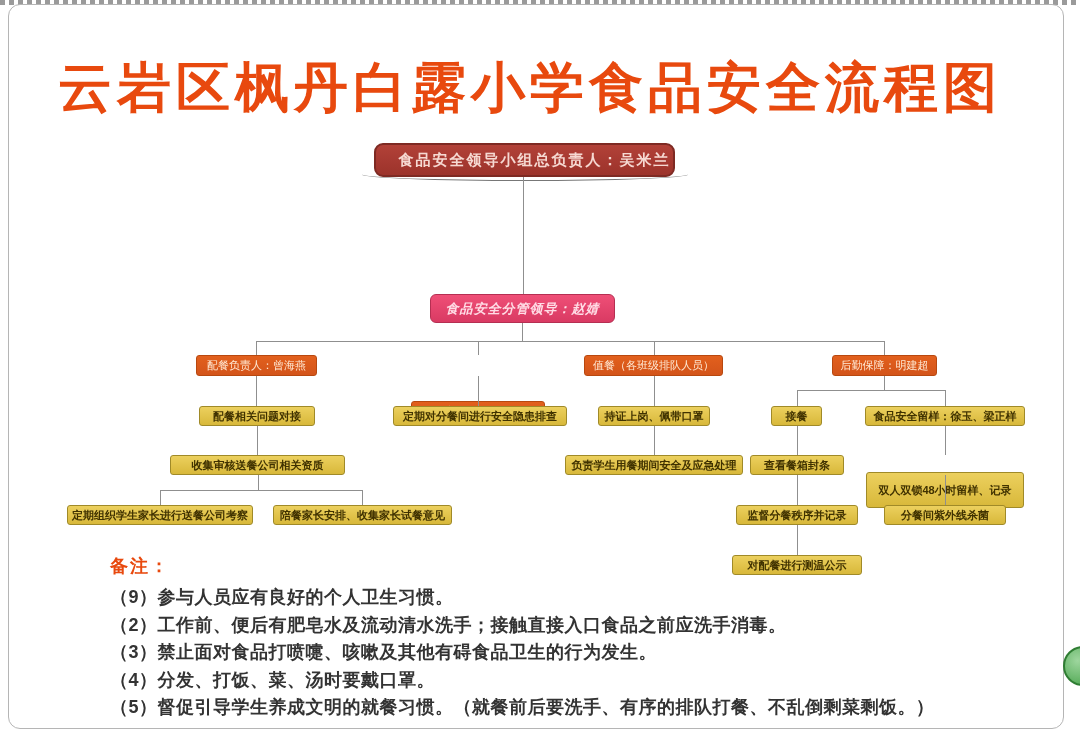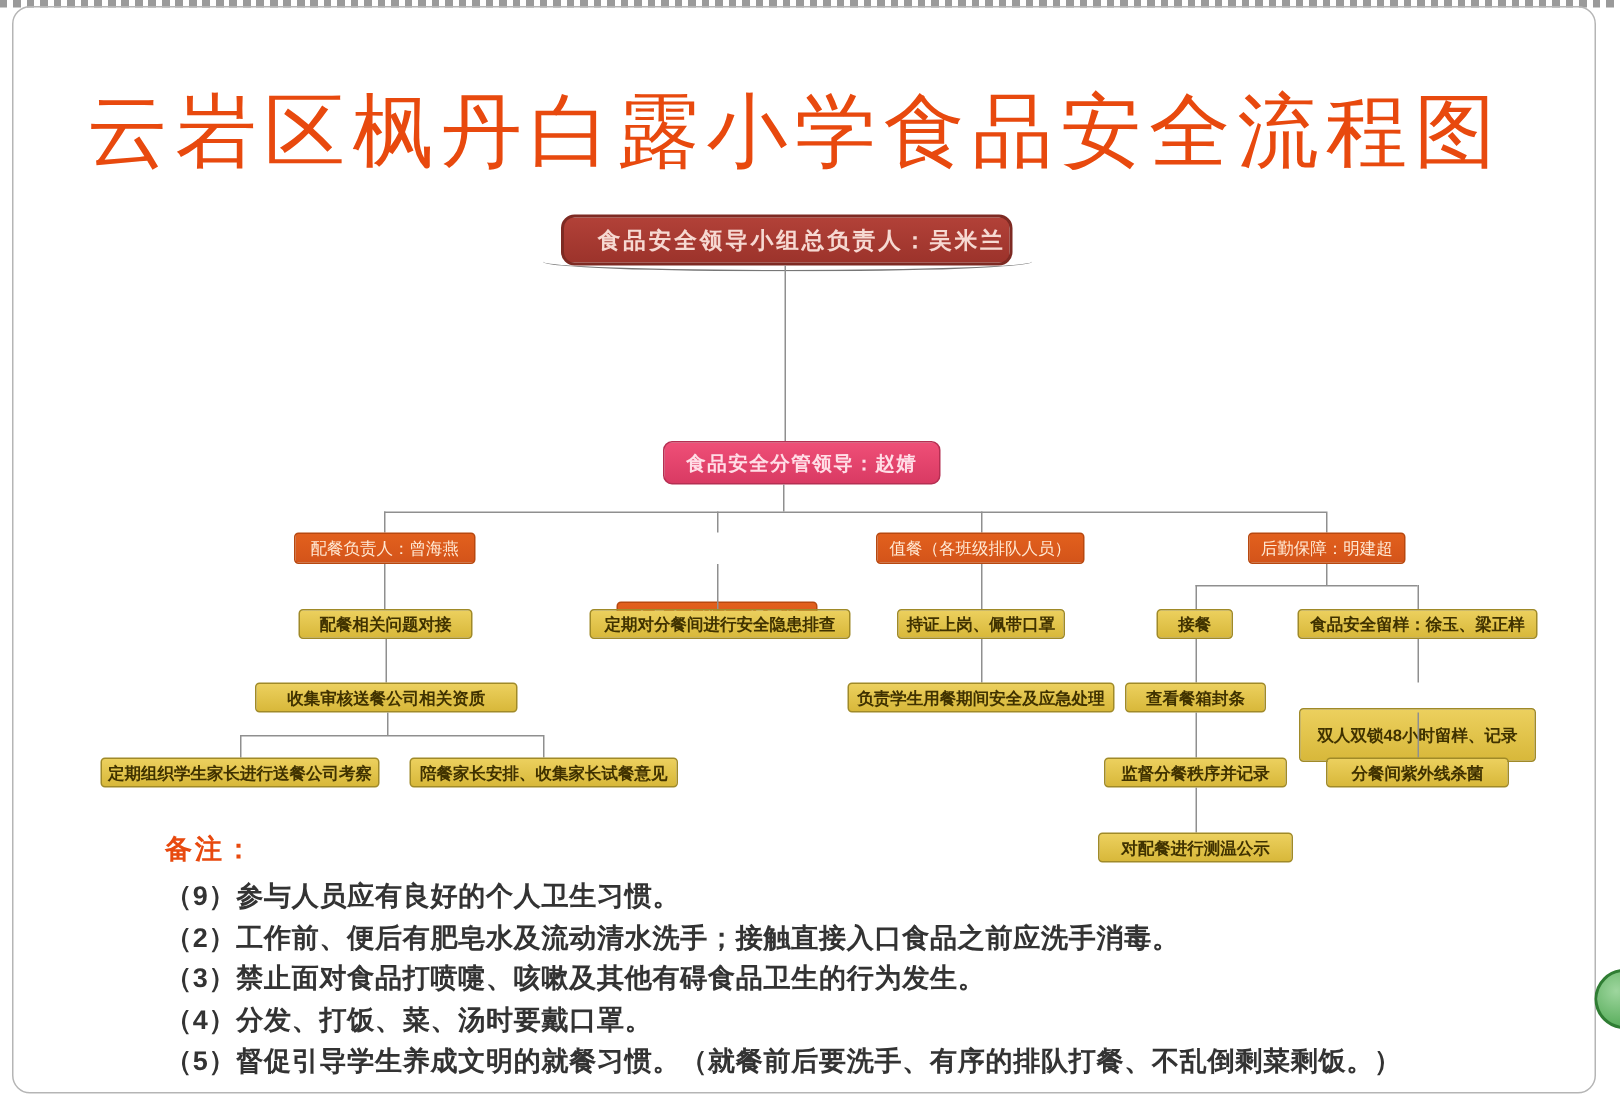--- a/index.html
+++ b/index.html
@@ -6,21 +6,21 @@
   body{width:1080px;height:738px;overflow:hidden;position:relative;
        font-family:"Liberation Sans","DejaVu Sans",sans-serif;}
   #canvas{position:absolute;left:0;top:0;width:1080px;height:738px;background:#fff;}
 
   .perforation{position:absolute;left:0;top:0;width:1080px;height:5px;
     background:repeating-linear-gradient(90deg,#9a9a9a 0 5px,transparent 5px 9px);}
   .page-border{position:absolute;left:8px;top:4px;width:1054px;height:723px;
     border:1px solid #b5b5b5;border-radius:12px;}
 
   .title{position:absolute;left:0;right:20px;top:52px;margin:0;text-align:center;
-    font-size:54px;font-weight:normal;letter-spacing:5px;color:#e8490e;}
+    font-size:54px;font-weight:bold;letter-spacing:5px;color:#e8490e;}
 
   .node{position:absolute;display:flex;align-items:center;justify-content:center;
     text-align:center;box-sizing:border-box;white-space:nowrap;}
   .root{background:linear-gradient(#b24138,#9c332b);border:2px solid #7e2a23;
     border-radius:9px;color:#f6d9d2;font-size:15px;font-weight:bold;letter-spacing:2px;padding-left:20px;}
   .leader{background:linear-gradient(#ef4f77,#d93a63);border:1px solid #b52f52;
     border-radius:6px;color:#ffdde6;font-size:13px;font-weight:bold;letter-spacing:1px;}
   .branch{background:linear-gradient(#e2601d,#d3541a);border:1px solid #b8480f;
     border-radius:3px;color:#ffe9d4;font-size:11px;}
   .task{background:linear-gradient(#ecd05e,#d8b83a);border:1px solid #a08a28;
@@ -46,21 +46,21 @@
   <div class="perforation"></div>
   <div class="page-border"></div>
 
   <h1 class="title">云岩区枫丹白露小学食品安全流程图</h1>
 
   <div class="node root" style="left:374px;top:143px;width:301px;height:34px;">食品安全领导小组总负责人：吴米兰</div>
   <div class="arc"></div>
 
   <div class="line v" style="left:523px;top:177px;height:117px;"></div>
 
-  <div class="node leader" style="left:442px;top:294px;width:185px;height:29px;">食品安全分管领导：赵婧</div>
+  <div class="node leader" style="left:430px;top:294px;width:185px;height:29px;font-style:italic;">食品安全分管领导：赵婧</div>
 
   <div class="line v" style="left:522px;top:323px;height:18px;"></div>
   <div class="line h" style="left:256px;top:341px;width:628px;"></div>
   <div class="line v" style="left:256px;top:341px;height:14px;"></div>
   <div class="line v" style="left:478px;top:341px;height:14px;"></div>
   <div class="line v" style="left:654px;top:341px;height:14px;"></div>
   <div class="line v" style="left:884px;top:341px;height:14px;"></div>
 
   <div class="node branch" style="left:196px;top:355px;width:121px;height:21px;">配餐负责人：曾海燕</div>
   <div class="node branch" style="left:411px;top:355px;width:134px;height:21px;margin-top:46px;">食品安全排查：汤再慧</div>

